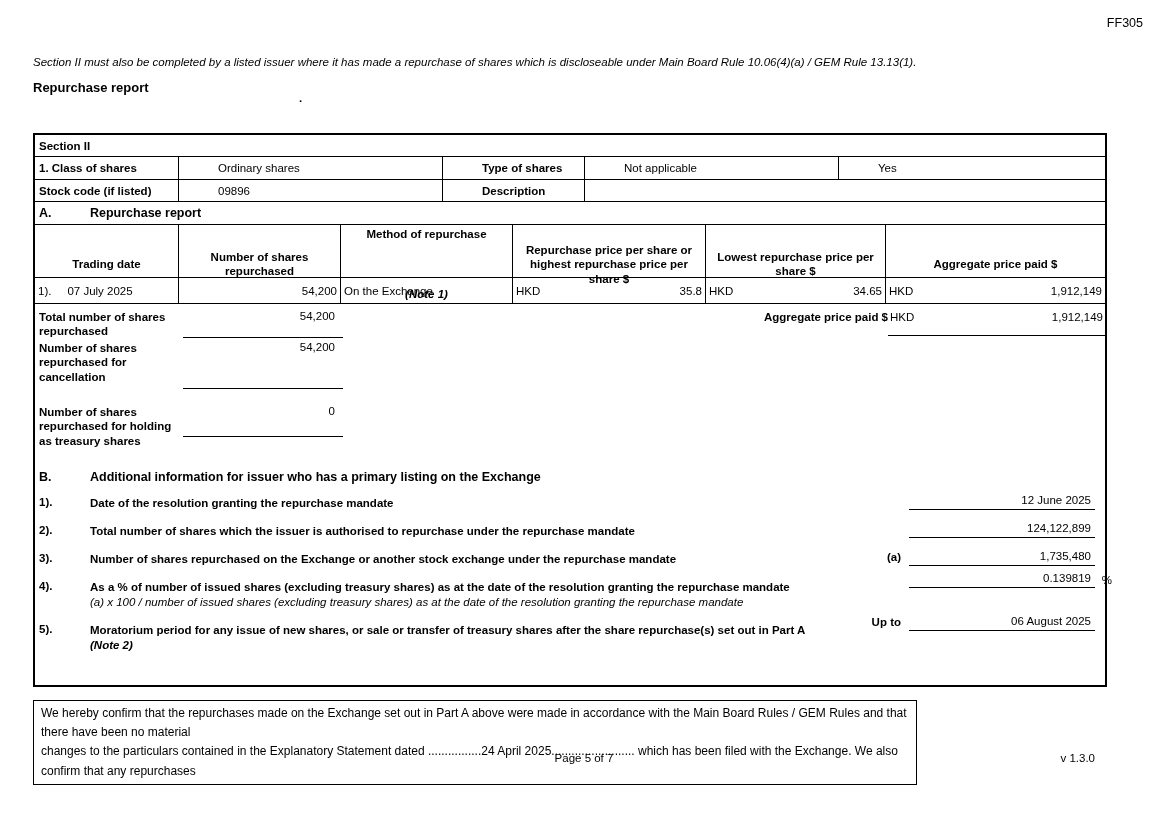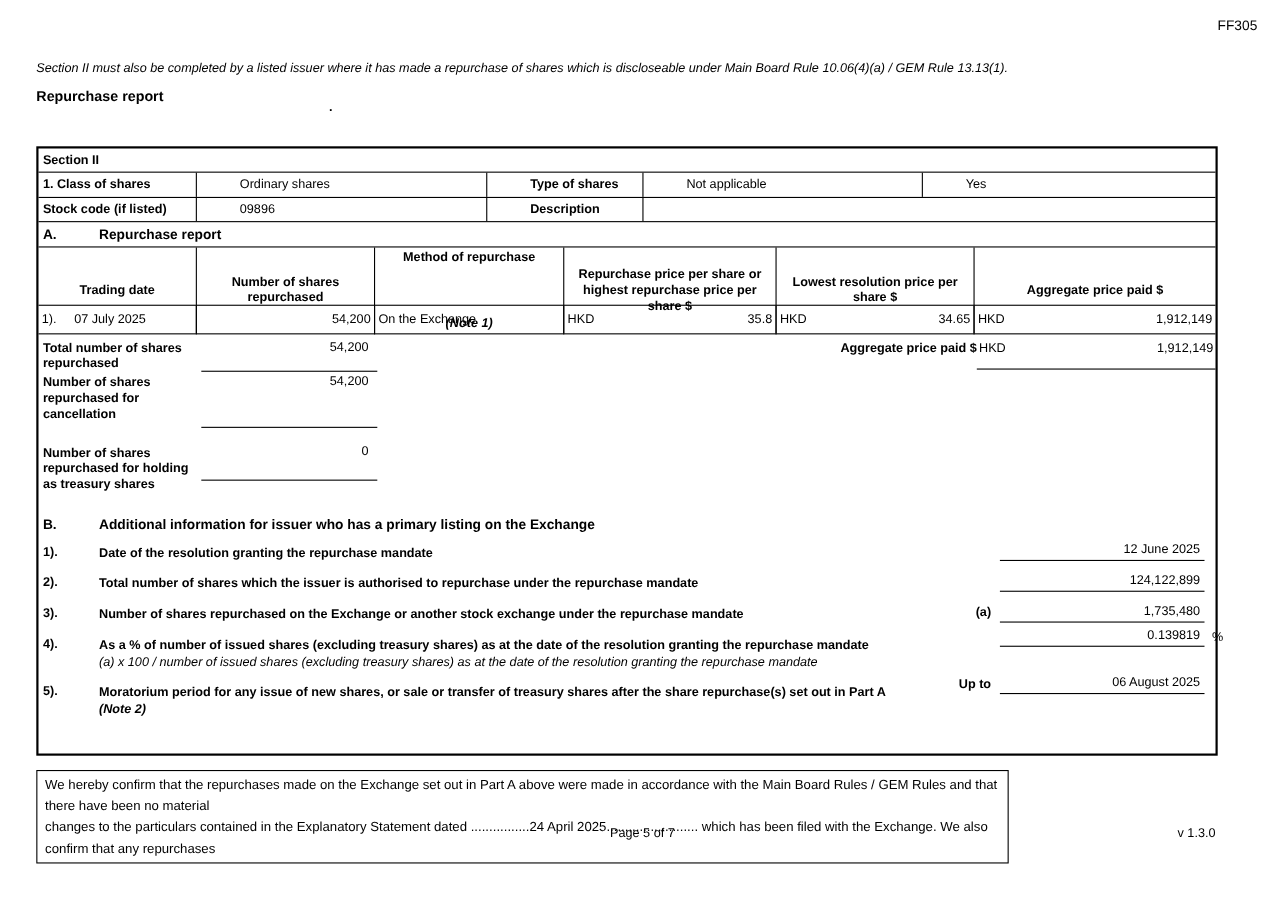--- a/index.html
+++ b/index.html
@@ -81,21 +81,21 @@
   .b-valwrap.t8 { top: -8px; }
   .b-prefix { font-weight: bold; margin-right: 8px; padding-bottom: 3px; }
   .b-underline { position: relative; width: 186px; height: 16px; border-bottom: 1.5px solid #000; text-align: right; padding-right: 4px; }
   .b-suffix { position: absolute; right: -17px; bottom: 1px; }
 
   .confirm-box {
     position: absolute; top: 700px; left: 33px; width: 884px;
     border: 1.5px solid #000; padding: 3px 7px; font-size: 12px; line-height: 1.6;
   }
   .footer-page { position: absolute; top: 752px; left: 0; width: 100%; text-align: center; }
-  .footer-version { position: absolute; top: 752px; right: 63px; }
+  .footer-version { position: absolute; top: 752px; right: 73px; }
 </style>
 </head>
 <body>
 
 <div class="page">
 
   <div class="form-code">FF305</div>
   <div class="intro">Section II must also be completed by a listed issuer where it has made a repurchase of shares which is discloseable under Main Board Rule 10.06(4)(a) / GEM Rule 13.13(1).</div>
   <div class="doc-title">Repurchase report</div>
   <div class="stray-dot">.</div>
@@ -126,21 +126,21 @@
 
     <div class="rep-table">
       <div class="rep-head">
         <div class="hcell">Trading date</div>
         <div class="hcell">Number of shares repurchased</div>
         <div class="hcell">
           <span>Method of repurchase</span>
           <span class="hnote">(Note 1)</span>
         </div>
         <div class="hcell">Repurchase price per share or highest repurchase price per share $</div>
-        <div class="hcell">Lowest resolution price per share $</div>
+        <div class="hcell">Lowest repurchase price per share $</div>
         <div class="hcell last">Aggregate price paid $</div>
       </div>
       <div class="rep-data">
         <div class="dcell date-cell">
           <span>1).</span>
           <span>07 July 2025</span>
         </div>
         <div class="dcell num-cell">54,200</div>
         <div class="dcell">On the Exchange</div>
         <div class="dcell ccy-cell">

